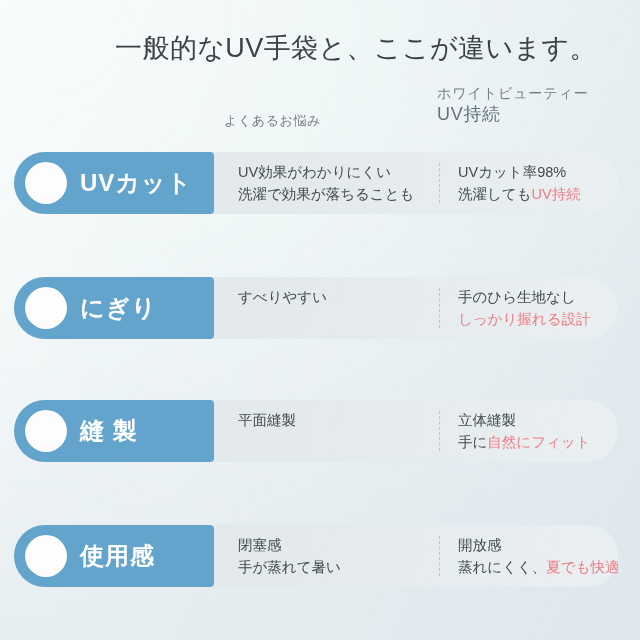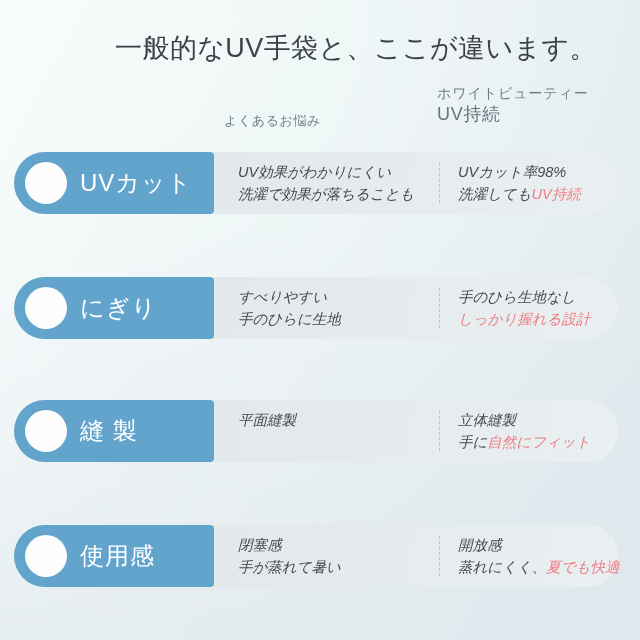--- a/index.html
+++ b/index.html
@@ -117,30 +117,30 @@
     margin-left: 11px;
     flex: none;
   }
   .badge-label {
     margin-left: 13px;
     color: #ffffff;
     font-size: 24px;
     line-height: 28px;
     letter-spacing: 1px;
     white-space: nowrap;
+    font-weight: bold;
   }
 
   .cell {
     position: absolute;
     top: 9px;
     font-size: 14.5px;
     line-height: 22px;
     color: #424a4e;
     white-space: nowrap;
-    font-style: italic;
   }
   .cell-problem { left: 224px; }
   .cell-solution { left: 444px; }
   .cell .ln { display: block; }
   .em { color: #ef7b82; text-align: right; }
 
   .divider {
     position: absolute;
     left: 425px;
     top: 11px;
@@ -183,21 +183,20 @@
 
   <div class="row" style="top:277px">
     <div class="row-panel"></div>
     <div class="badge">
       <span class="badge-dot"></span>
       <span class="badge-label">にぎり</span>
     </div>
     <div class="divider"></div>
     <div class="cell cell-problem">
       <span class="ln">すべりやすい</span>
-      <span class="ln">手のひらに生地</span>
     </div>
     <div class="cell cell-solution">
       <span class="ln"><span>手のひら生地なし</span><span class="em"></span></span>
       <span class="ln"><span></span><span class="em">しっかり握れる設計</span></span>
     </div>
   </div>
 
   <div class="row" style="top:400px">
     <div class="row-panel"></div>
     <div class="badge">

